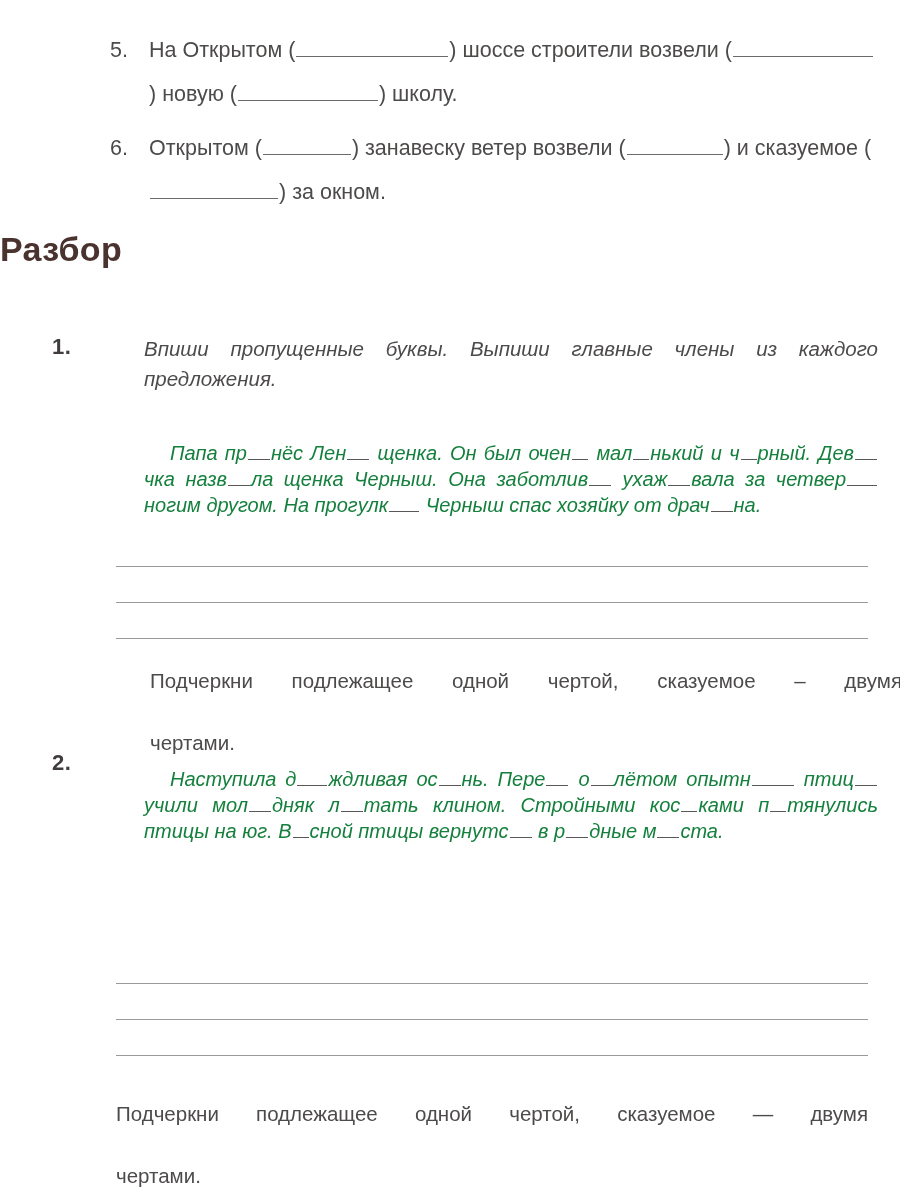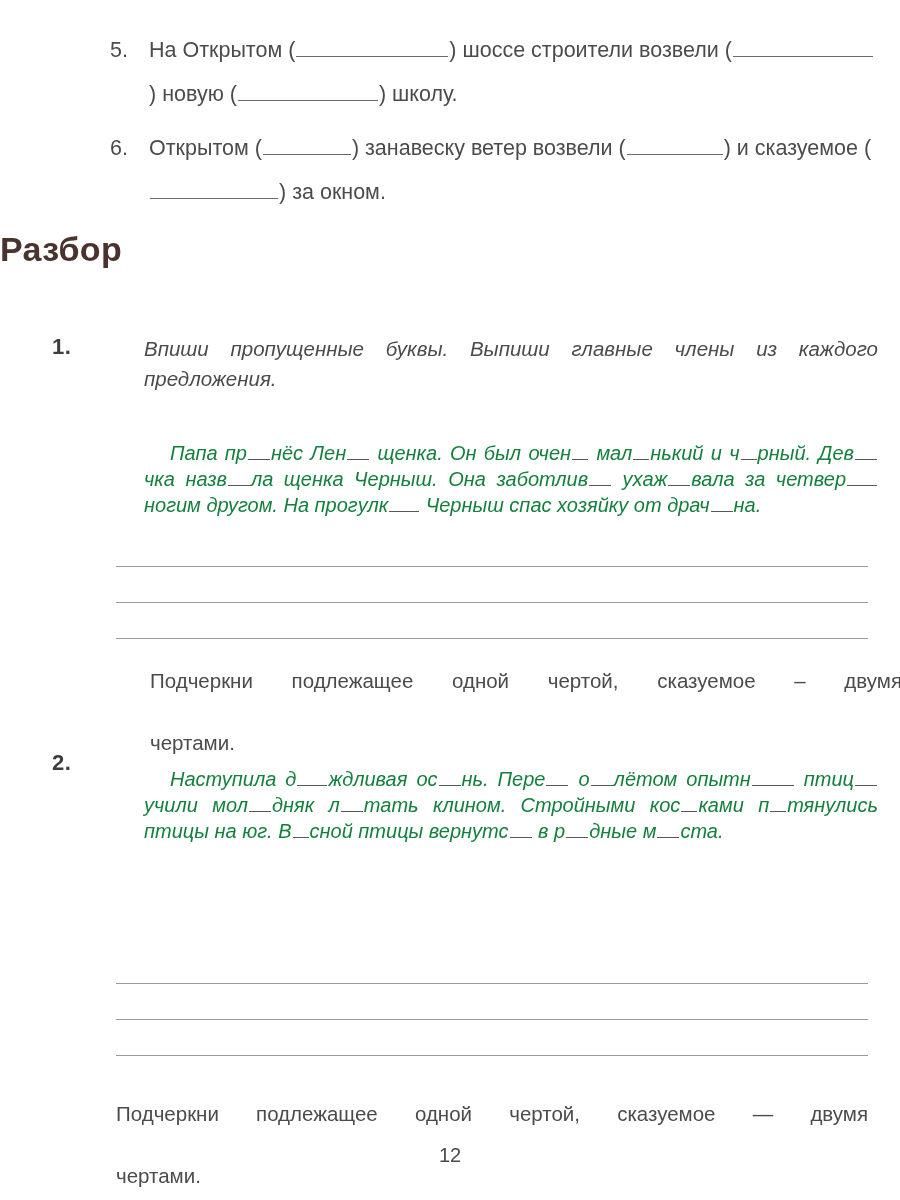--- a/index.html
+++ b/index.html
@@ -256,15 +256,14 @@
     <div class="rule-line" style="margin-top:0px;"></div>
     <div class="rule-line" style="margin-top:35px;"></div>
     <div class="rule-line" style="margin-top:35px;"></div>
   </div>
 
   <div class="footnote" style="top:1078px;margin-top:20px;">
     <span class="l1">Подчеркни подлежащее одной чертой, сказуемое — двумя</span>
     <span class="l2">чертами.</span>
   </div>
 
-  <div class="page-number">12</div>
 
 </div>
 
 </body></html>

